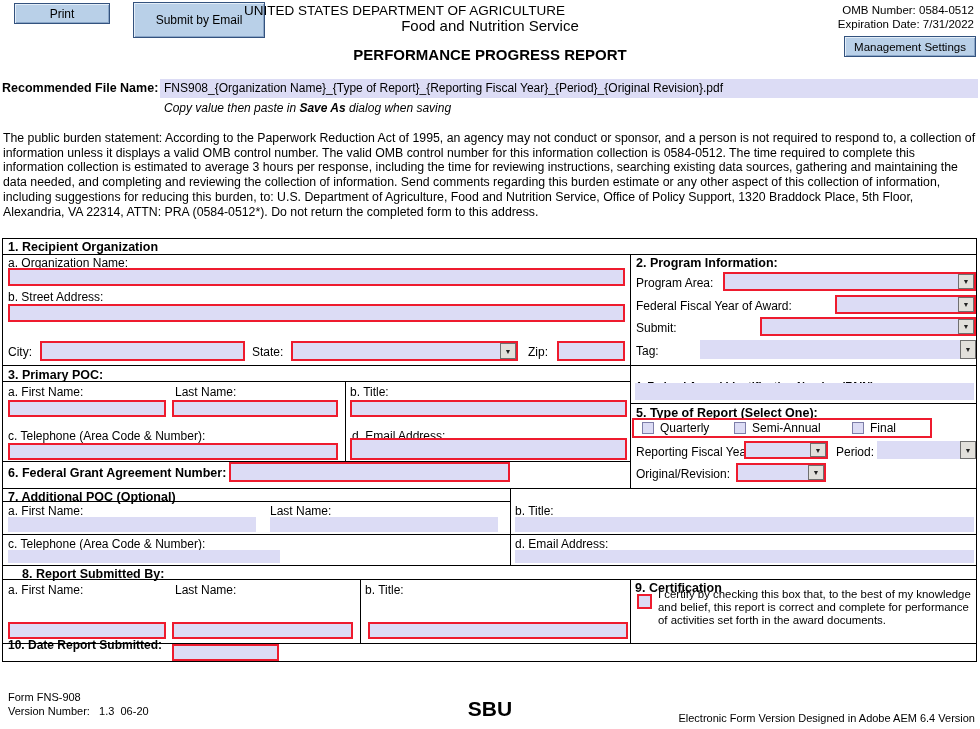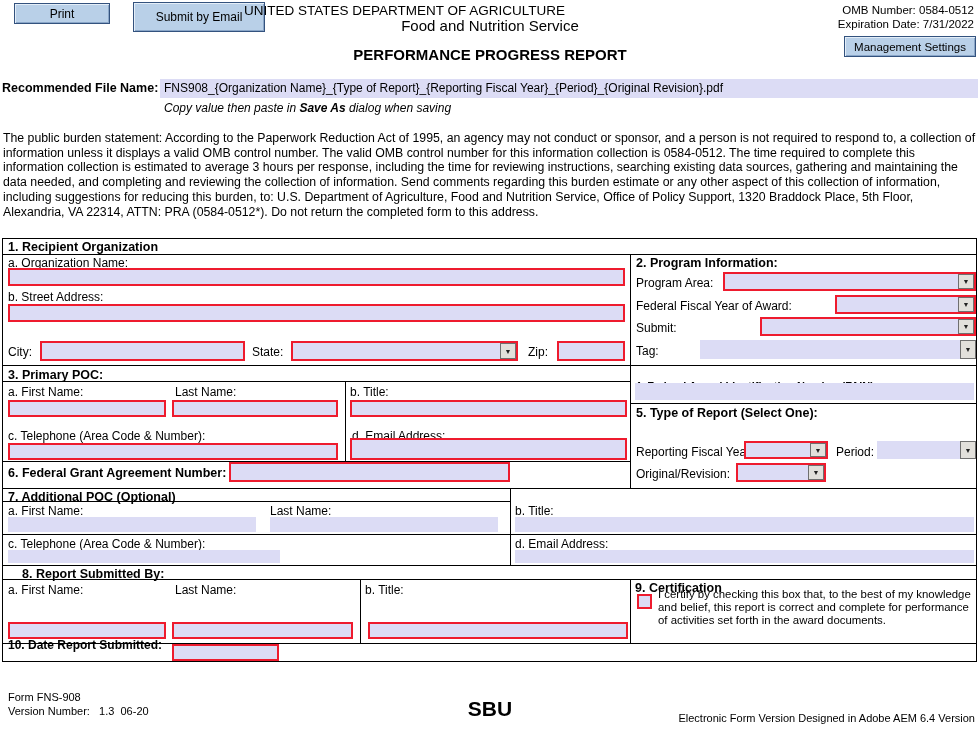--- a/index.html
+++ b/index.html
@@ -26,21 +26,21 @@
   .cb { position:absolute; width:12px; height:12px; background:#dcdcf5; border:1px solid #7d7da8; }
   .it { font-style:italic; }
   .pre { white-space:pre; }
 </style>
 </head>
 <body>
 
 <div id="page">
 
   <button class="btn" style="left:14px;top:3px;width:96px;height:21px;">Print</button>
-  <button class="btn" style="left:133px;top:2px;width:132px;height:30px;">Submit by Email</button>
+  <button class="btn" style="left:133px;top:2px;width:132px;height:36px;">Submit by Email</button>
 
   <div class="abs ctr" style="left:0;top:3px;width:809px;font-size:13.5px;">UNITED STATES DEPARTMENT OF AGRICULTURE</div>
   <div class="abs ctr" style="left:0;top:17px;width:980px;font-size:15px;">Food and Nutrition Service</div>
   <div class="abs ctr b" style="left:0;top:46px;width:980px;font-size:15px;">PERFORMANCE PROGRESS REPORT</div>
 
   <div class="abs" style="right:6px;top:4px;font-size:11.5px;text-align:right;">OMB Number: 0584-0512</div>
   <div class="abs" style="right:6px;top:18px;font-size:11.5px;text-align:right;">Expiration Date: 7/31/2022</div>
   <button class="btn" style="left:844px;top:36px;width:132px;height:21px;font-size:11.5px;">Management Settings</button>
 
   <div class="lbl b" style="left:2px;top:81px;font-size:12.5px;">Recommended File Name:</div>
@@ -113,20 +113,28 @@
   <div class="lbl" style="left:352px;top:429px;">d. Email Address:</div>
   <div class="fld req" style="left:8px;top:443px;width:330px;height:17px;"></div>
   <div class="fld req" style="left:350px;top:438px;width:277px;height:22px;"></div>
   <div class="lbl b" style="left:8px;top:466px;font-size:12.5px;">6. Federal Grant Agreement Number:</div>
   <div class="fld req" style="left:229px;top:462px;width:281px;height:20px;"></div>
 
   <div class="lbl b" style="left:635px;top:379px;font-size:11px;">4. Federal Award Identification Number (FAIN):</div>
   <div class="fld" style="left:635px;top:383px;width:339px;height:17px;"></div>
 
   <div class="lbl b" style="left:636px;top:406px;font-size:12.5px;">5. Type of Report (Select One):</div>
+  <div class="abs" style="left:632px;top:418px;width:300px;height:20px;border:2px solid #ee1b2e;">
+    <span class="cb" style="left:8px;top:2px;"></span>
+    <span class="lbl" style="left:26px;top:1px;">Quarterly</span>
+    <span class="cb" style="left:100px;top:2px;"></span>
+    <span class="lbl" style="left:118px;top:1px;">Semi-Annual</span>
+    <span class="cb" style="left:218px;top:2px;"></span>
+    <span class="lbl" style="left:236px;top:1px;">Final</span>
+  </div>
   <div class="lbl" style="left:636px;top:445px;">Reporting Fiscal Year:</div>
   <div class="combo req" style="left:744px;top:441px;width:84px;height:18px;">
       <span class="arr">▼</span>
     </div>
   <div class="lbl" style="left:836px;top:445px;">Period:</div>
   <div class="combo" style="left:877px;top:441px;width:99px;height:18px;">
       <span class="arr">▼</span>
     </div>
   <div class="lbl" style="left:636px;top:467px;">Original/Revision:</div>
   <div class="combo req" style="left:736px;top:463px;width:90px;height:19px;">

